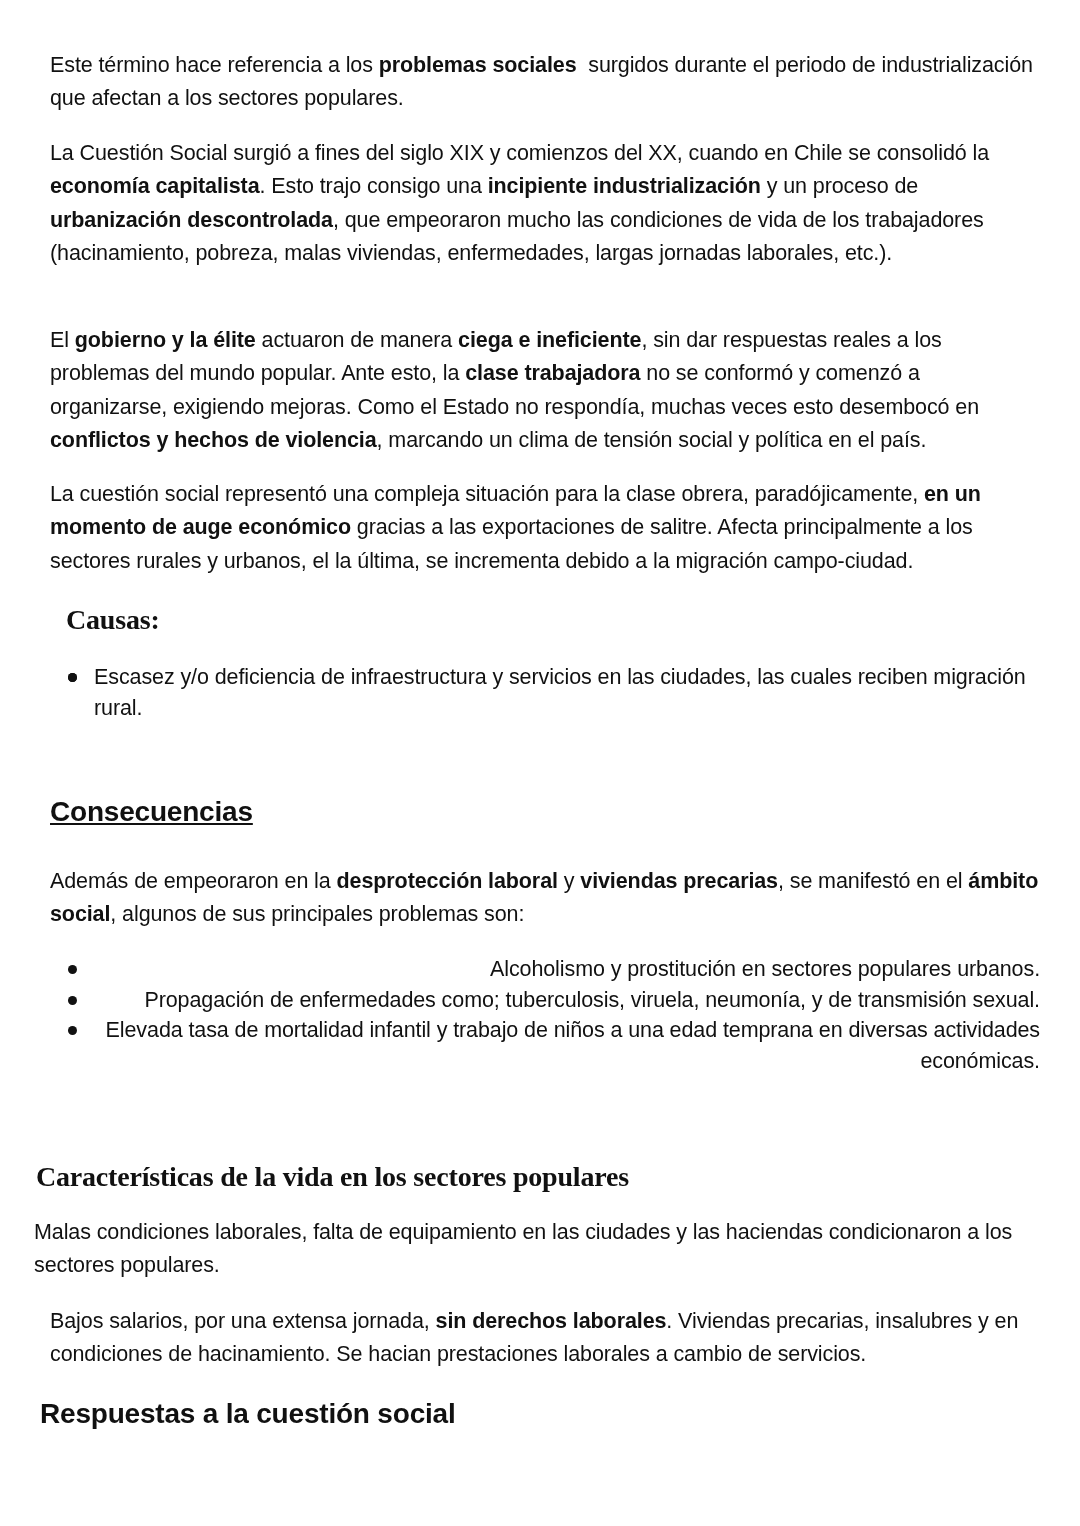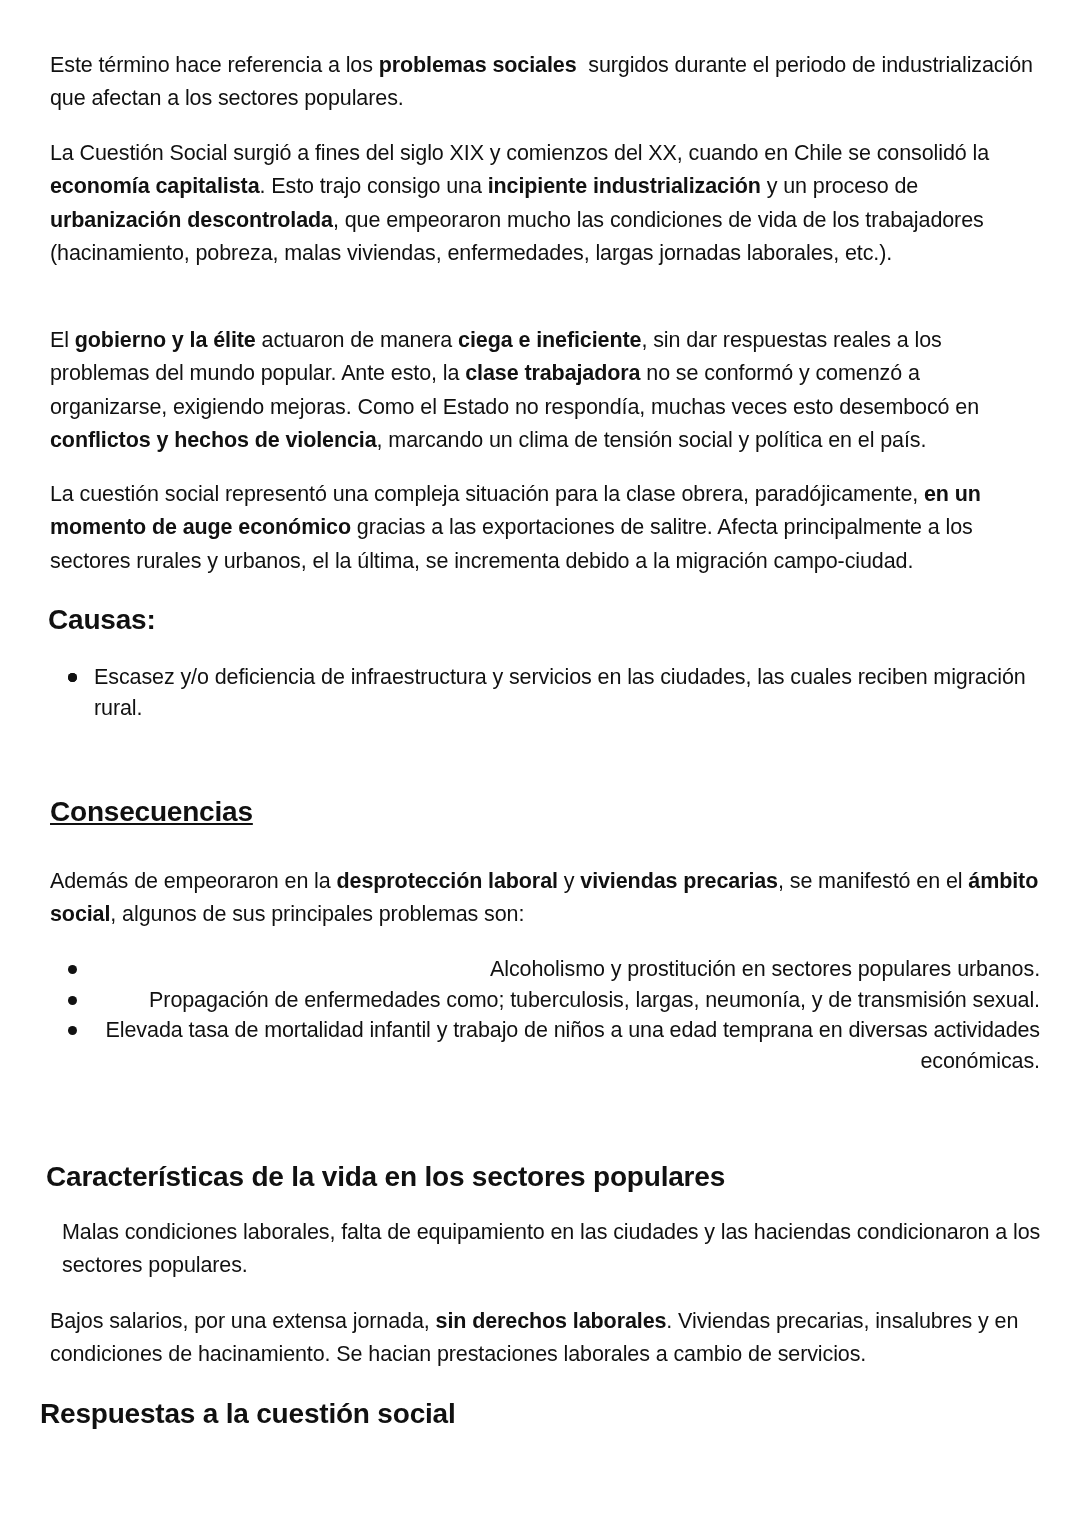--- a/index.html
+++ b/index.html
@@ -52,27 +52,27 @@
       top: 11px;
       width: 9px;
       height: 9px;
       border-radius: 50%;
       background: #111111;
     }
     .p1 { position: absolute; top: 49px; left: 50px; width: 990px; }
     .p2 { position: absolute; top: 137px; left: 50px; width: 990px; }
     .p3 { position: absolute; top: 324px; left: 50px; width: 990px; }
     .p4 { position: absolute; top: 478px; left: 50px; width: 990px; }
-    .h-causas { position: absolute; top: 602px; left: 48px; }
+    .h-causas { position: absolute; top: 602px; left: 66px; font-family: Liberation Serif, serif; }
     .l-causas { position: absolute; top: 662px; left: 50px; width: 990px; }
     .h-cons { position: absolute; top: 794px; left: 50px; text-decoration: underline; }
     .p5 { position: absolute; top: 865px; left: 50px; width: 990px; }
     .l-cons { position: absolute; top: 954px; left: 50px; width: 990px; text-align: right; }
-    .h-caract { position: absolute; top: 1159px; left: 46px; }
-    .p6 { position: absolute; top: 1216px; left: 62px; width: 990px; }
+    .h-caract { position: absolute; top: 1159px; left: 36px; font-family: Liberation Serif, serif; }
+    .p6 { position: absolute; top: 1216px; left: 34px; width: 990px; }
     .p7 { position: absolute; top: 1305px; left: 50px; width: 990px; }
     .h-resp { position: absolute; top: 1396px; left: 40px; }
   </style>
 </head>
 <body>
 
 <div class="page">
 
   <p class="p1"><span>Este término hace referencia a los </span><b>problemas sociales</b><span style="white-space:pre-wrap">  surgidos durante el periodo de industrialización que afectan a los sectores populares.</span></p>
 
@@ -85,21 +85,21 @@
   <h2 class="h-causas">Causas:</h2>
   <ul class="l-causas">
     <li><span class="bullet"></span></li>
     <li><span class="bullet"></span><span>Escasez y/o deficiencia de infraestructura y servicios en las ciudades, las cuales reciben migración rural.</span></li>
   </ul>
 
   <h2 class="h-cons">Consecuencias</h2>
   <p class="p5"><span>Además de empeoraron en la </span><b>desprotección laboral</b><span style="white-space:pre-wrap"> y </span><b>viviendas precarias</b><span>, se manifestó en el </span><b>ámbito social</b><span>, algunos de sus principales problemas son:</span></p>
   <ul class="l-cons">
     <li><span class="bullet"></span><span>Alcoholismo y prostitución en sectores populares urbanos.</span></li>
-    <li><span class="bullet"></span><span>Propagación de enfermedades como; tuberculosis, largas, neumonía, y de transmisión sexual.</span></li>
+    <li><span class="bullet"></span><span>Propagación de enfermedades como; tuberculosis, viruela, neumonía, y de transmisión sexual.</span></li>
     <li><span class="bullet"></span><span>Elevada tasa de mortalidad infantil y trabajo de niños a una edad temprana en diversas actividades económicas.</span></li>
   </ul>
 
   <h2 class="h-caract">Características de la vida en los sectores populares</h2>
   <p class="p6">Malas condiciones laborales, falta de equipamiento en las ciudades y las haciendas condicionaron a los sectores populares.</p>
   <p class="p7"><span>Bajos salarios, por una extensa jornada, </span><b>sin derechos laborales</b><span>. Viviendas precarias, insalubres y en condiciones de hacinamiento. Se hacian prestaciones laborales a cambio de servicios.</span></p>
 
   <h2 class="h-resp">Respuestas a la cuestión social</h2>
 
 </div>

